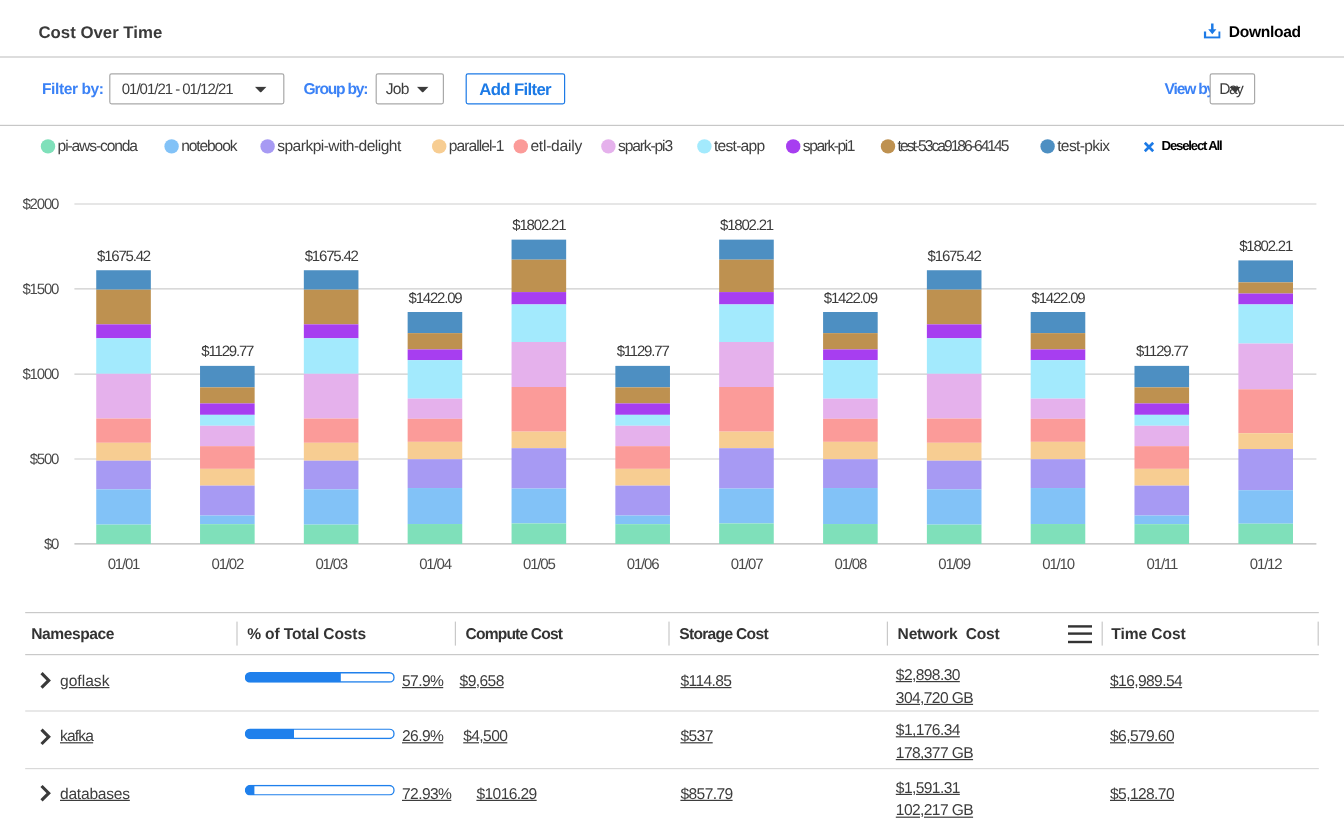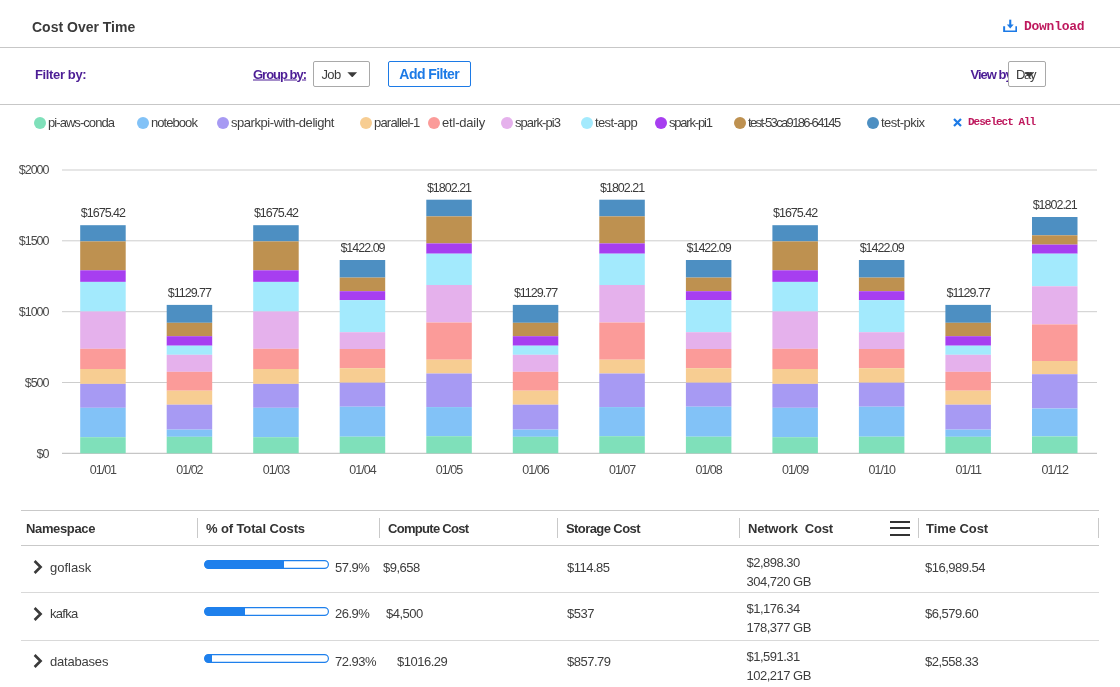--- a/index.html
+++ b/index.html
@@ -1,51 +1,59 @@
 <!DOCTYPE html>
 <html><head>
 <meta charset="utf-8">
 <style>
 * { margin:0; padding:0; box-sizing:border-box; }
 html,body { width:1120px; height:687px; background:#fff; font-family:"Liberation Sans", sans-serif; }
 #page { position:relative; width:1120px; height:687px; overflow:hidden; }
 .abs { position:absolute; }
 .hline { position:absolute; left:0; width:1120px; height:1px; background:#c7c7c7; }
-.blue { color:#be185d;font-family:Liberation Mono, monospace; }
+.blue { color:#000000; }
 .bold { font-weight:bold; }
 .selbox { position:absolute; border:1px solid #a9a9a9; border-radius:2px; background:#fff; height:26.5px; top:60.5px;
   font-size:12.5px; color:#3d3d3d; }
 .sbt { position:absolute; top:50%; transform:translateY(-50%); white-space:nowrap; }
-.flab { position:absolute; font-size:13px; font-weight:bold; color:#4c1d95; top:73.5px; transform:translateY(-50%); }
+.flab { position:absolute; font-size:13px; font-weight:bold; color:#3b82f6; top:73.5px; transform:translateY(-50%); }
 .litem { position:absolute; top:113px; height:14px; white-space:nowrap; }
 .dot { display:inline-block; width:12px; height:12px; border-radius:50%; vertical-align:-1.5px; }
 .ltxt { font-size:13px; color:#3f3f3f; margin-left:2px; }
 .cell { position:absolute; font-size:13px; color:#3d3d3d; white-space:nowrap; }
-.vc { transform:translateY(-50%); }
+.vc { transform:translateY(-50%);text-decoration:underline; }
 .num { letter-spacing:-0.5px; }
 .hcell { position:absolute; font-size:13px; font-weight:bold; color:#333; top:527.5px; transform:translateY(-50%); white-space:nowrap; }
 .vsep { position:absolute; top:518px; height:19.5px; width:1px; background:#c9c9c9; }
 </style>
 </head>
 <body>
 <div id="page">
 
   <div class="abs bold" style="left:32px;top:19px;font-size:14px;color:#3a3a3a;">Cost Over Time</div>
   <div class="abs" style="left:1002.5px;top:16px;width:90px;height:20px;">
       <svg width="14.5" height="14.5" viewBox="0 0 14 14" style="position:absolute;left:0;top:1.8px;">
         <path d="M7 1.6 V7.4" stroke="#1C7AE6" stroke-width="2" fill="none"></path>
         <path d="M3.7 6.2 H10.3 L7 10.2 Z" fill="#1C7AE6"></path>
         <path d="M1.1 7.9 V12.9 H12.9 V7.9" stroke="#1C7AE6" stroke-width="1.9" fill="none"></path>
       </svg>
       <span class="bold blue" style="position:absolute;left:21.5px;top:50%;transform:translateY(-50%);font-size:13px;letter-spacing:-0.26px;">Download</span>
     </div>
   <div class="hline" style="top:46.5px;"></div>
 
   <div class="flab" style="left:35px;letter-spacing:-0.36px;">Filter by:</div>
-  <div class="flab" style="left:253px;letter-spacing:-1.0px;text-decoration:underline;">Group by:</div>
+  <div class="selbox" style="left:90.5px;width:146px;">
+    <span class="sbt" style="left:10px;letter-spacing:-0.85px;">01/01/21 - 01/12/21</span>
+    <span style="position:absolute;right:13px;top:10.2px;">
+        <svg width="10.5" height="5.6" viewBox="0 0 10.5 5.6" style="display:block">
+          <path d="M0.4 0.3 L10.1 0.3 L5.25 5.4 Z" fill="#3b3b3b"></path>
+        </svg>
+      </span>
+  </div>
+  <div class="flab" style="left:253px;letter-spacing:-1.0px;">Group by:</div>
   <div class="selbox" style="left:312.5px;width:57px;">
     <span class="sbt" style="left:8px;letter-spacing:-0.65px;font-size:13px;">Job</span>
     <span style="position:absolute;right:11px;top:10.2px;">
         <svg width="10.5" height="5.6" viewBox="0 0 10.5 5.6" style="display:block">
           <path d="M0.4 0.3 L10.1 0.3 L5.25 5.4 Z" fill="#3b3b3b"></path>
         </svg>
       </span>
   </div>
   <div class="abs" style="left:387.5px;top:60.5px;width:83.5px;height:26.5px;border:1.7px solid #1C7AE6;border-radius:2px;
        display:flex;align-items:center;justify-content:center;font-size:14px;font-weight:bold;color:#1C7AE6;letter-spacing:-0.55px;">Add Filter</div>
@@ -296,14 +304,14 @@
       <svg width="125" height="9" viewBox="0 0 125 9" style="display:block">
         <rect x="0.6" y="0.6" width="123.8" height="7.8" rx="3.9" ry="3.9" fill="#fff" stroke="#1F80EC" stroke-width="1.2"></rect>
         <path d="M4.5 0.6 H8 V8.4 H4.5 A3.9 3.9 0 0 1 4.5 0.6 Z" fill="#1F80EC"></path>
       </svg>
     </div>
 <div class="cell vc num" style="left:335px;top:660.5px">72.93%</div>
 <div class="cell vc num" style="left:397px;top:660.5px">$1016.29</div>
 <div class="cell vc num" style="left:567px;top:660.5px">$857.79</div>
 <div class="cell vc num" style="left:746.5px;top:655.8px">$1,591.31</div>
 <div class="cell vc num" style="left:746.5px;top:674.8px">102,217 GB</div>
-<div class="cell vc num" style="left:925px;top:660.5px">$2,558.33</div>
+<div class="cell vc num" style="left:925px;top:660.5px">$5,128.70</div>
 </div>
 
 </body></html>

